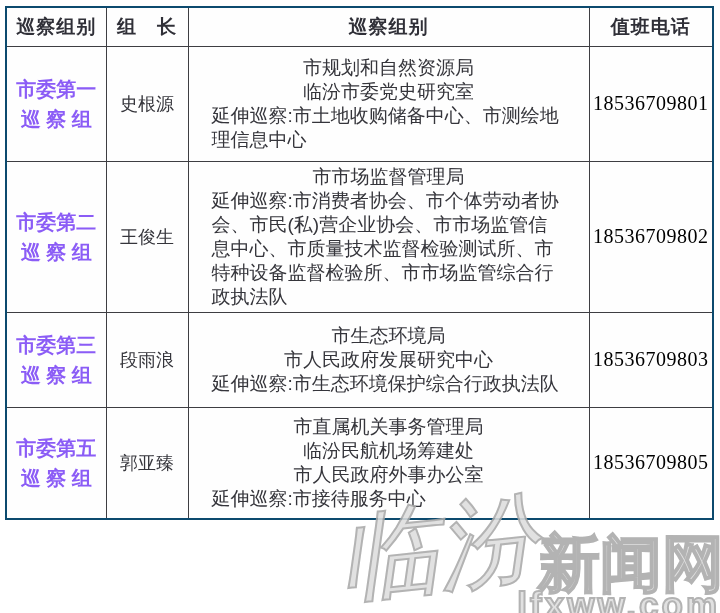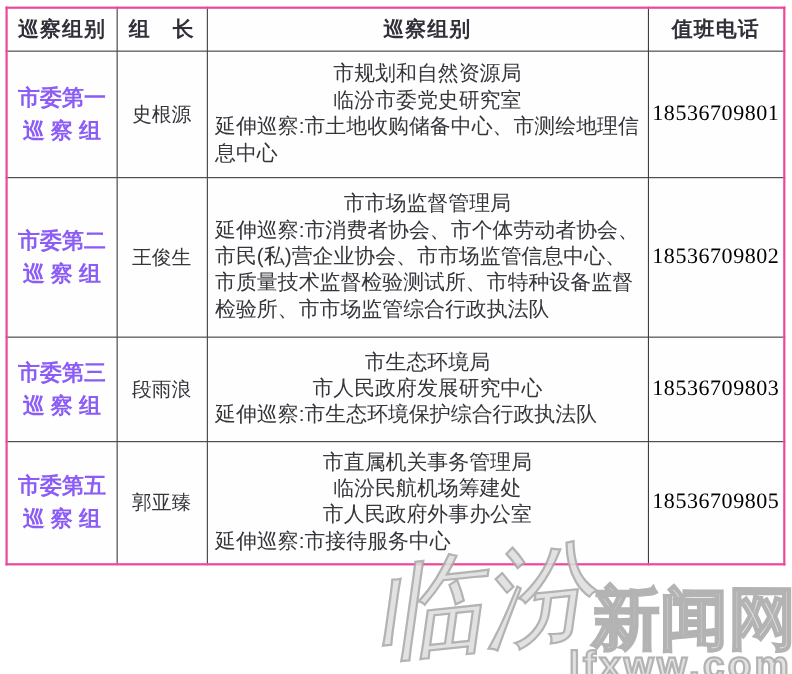--- a/index.html
+++ b/index.html
@@ -17,21 +17,21 @@
   }
 
   
   table.insp-table {
     position: absolute;
     left: 5px;
     top: 6px;
     width: 707px;
     border-collapse: collapse;
     table-layout: fixed;
-    border: 2px solid #ec4899;
+    border: 2px solid #0c4a6e;
     background: #fefefe;
   }
   .insp-table col.c-group  { width: 100px; }
   .insp-table col.c-leader { width: 82px;  }
   .insp-table col.c-units  { width: 401px; }
   .insp-table col.c-phone  { width: 124px; }
 
   .insp-table th,
   .insp-table td {
     border: 1px solid #3e3e42;
@@ -60,21 +60,21 @@
     font-size: 20px;
     line-height: 30px;
     white-space: pre-line;
     color: #8b5cf6;
   }
   td.leader-cell {
     text-align: center;
     font-size: 18px;
   }
   td.units-cell {
-    padding: 3px 7px;
+    padding: 3px 23px;
     font-size: 19px;
     line-height: 24px;
   }
   .units-center {
     text-align: center;
     white-space: pre-line;
   }
   .units-extended {
     text-align: left;
   }

